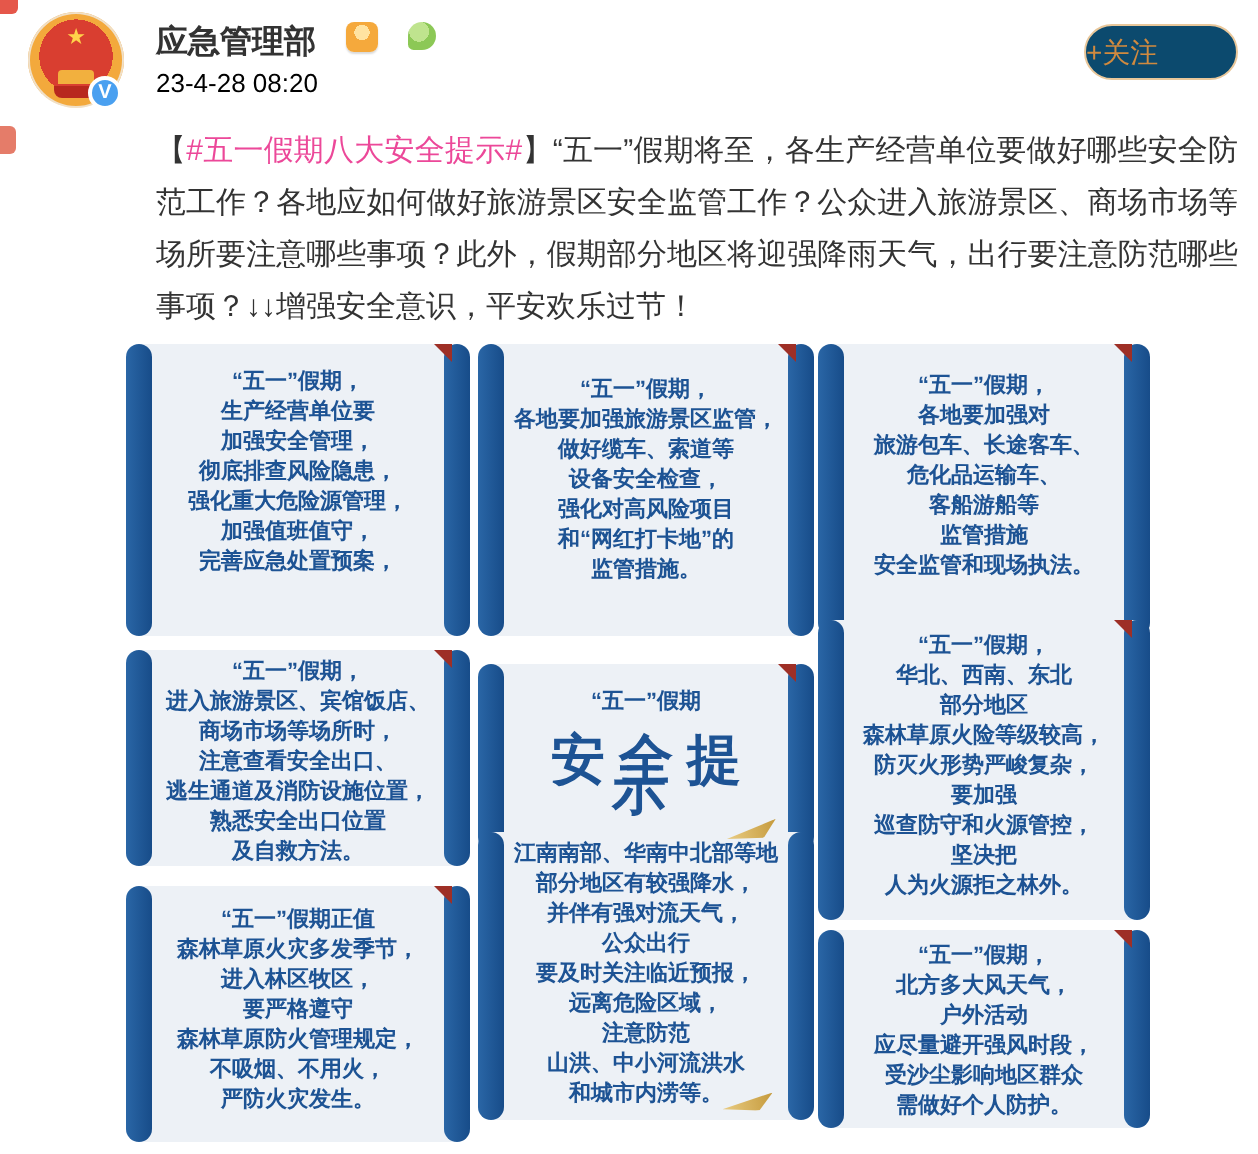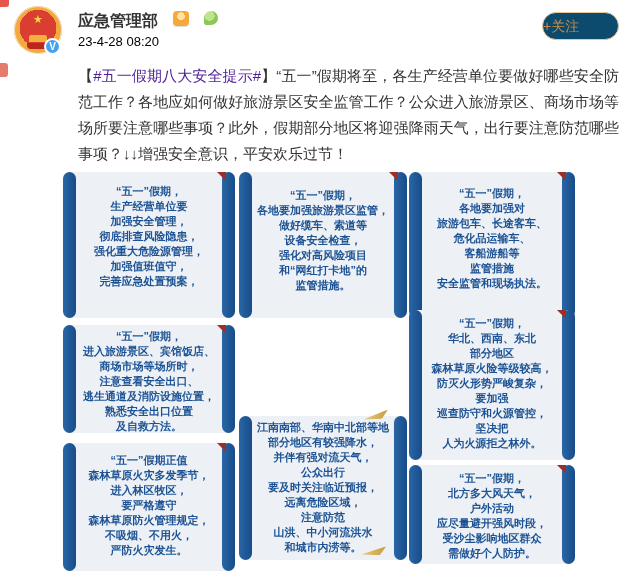--- a/index.html
+++ b/index.html
@@ -31,21 +31,21 @@
   .badge-green { display:inline-block; width:14px; height:14px; border-radius:50% 50% 50% 20%;
     background:radial-gradient(circle at 40% 35%, #bfe48e 0 40%, #8cc856 40% 100%); }
   .tstamp { position:absolute; left:78px; top:34px; font-size:13px; color:#000000; }
   .follow { position:absolute; right:10px; top:12px; width:77px; height:28px; border-radius:14px;
     border:1px solid #e9c79a; background:#0c4a6e; color:#d08a3f; font-size:14px;
     text-align:left; line-height:26px; cursor:pointer; }
 
   
   .ptext { position:absolute; left:78px; top:63px; width:541px; font-size:15px; line-height:26px;
     color:#333; text-align:justify; }
-  .ptext .tag { color:#4c1d95; }
+  .ptext .tag { color:#ec4899; }
 
   
   .frag1 { position:absolute; left:0; top:0; width:9px; height:7px; background:#e5574a; border-radius:0 0 3px 0; }
   .frag2 { position:absolute; left:0; top:63px; width:8px; height:14px; background:#e0654f; border-radius:0 3px 3px 0; opacity:.85; }
 
   
   .grid { position:absolute; left:0; top:0; width:629px; height:577px; pointer-events:none; }
   .card { position:absolute; background:#edf1f6; border-radius:9px; }
   .bar { position:absolute; top:0; width:13px; height:100%; border-radius:7px;
     background:linear-gradient(90deg,#2a66a6,#174c89); }
@@ -154,20 +154,29 @@
         <div class="card-line">“五一”假期，</div>
         <div class="card-line">进入旅游景区、宾馆饭店、</div>
         <div class="card-line">商场市场等场所时，</div>
         <div class="card-line">注意查看安全出口、</div>
         <div class="card-line">逃生通道及消防设施位置，</div>
         <div class="card-line">熟悉安全出口位置</div>
         <div class="card-line">及自救方法。</div>
       </div>
   </div>
 
+  <div class="card c5">
+    <div class="bar bl"></div>
+    <div class="bar br"></div>
+    <div class="corner-red"></div>
+    <div class="card-text">
+      <div class="card-line">“五一”假期</div>
+      <div class="big-title">安全提示</div>
+    </div>
+  </div>
 
   <div class="card c6">
     <div class="bar bl"></div>
     <div class="bar br"></div>
     <div class="corner-red"></div>
     <div class="card-text">
         <div class="card-line">“五一”假期，</div>
         <div class="card-line">华北、西南、东北</div>
         <div class="card-line">部分地区</div>
         <div class="card-line">森林草原火险等级较高，</div>

